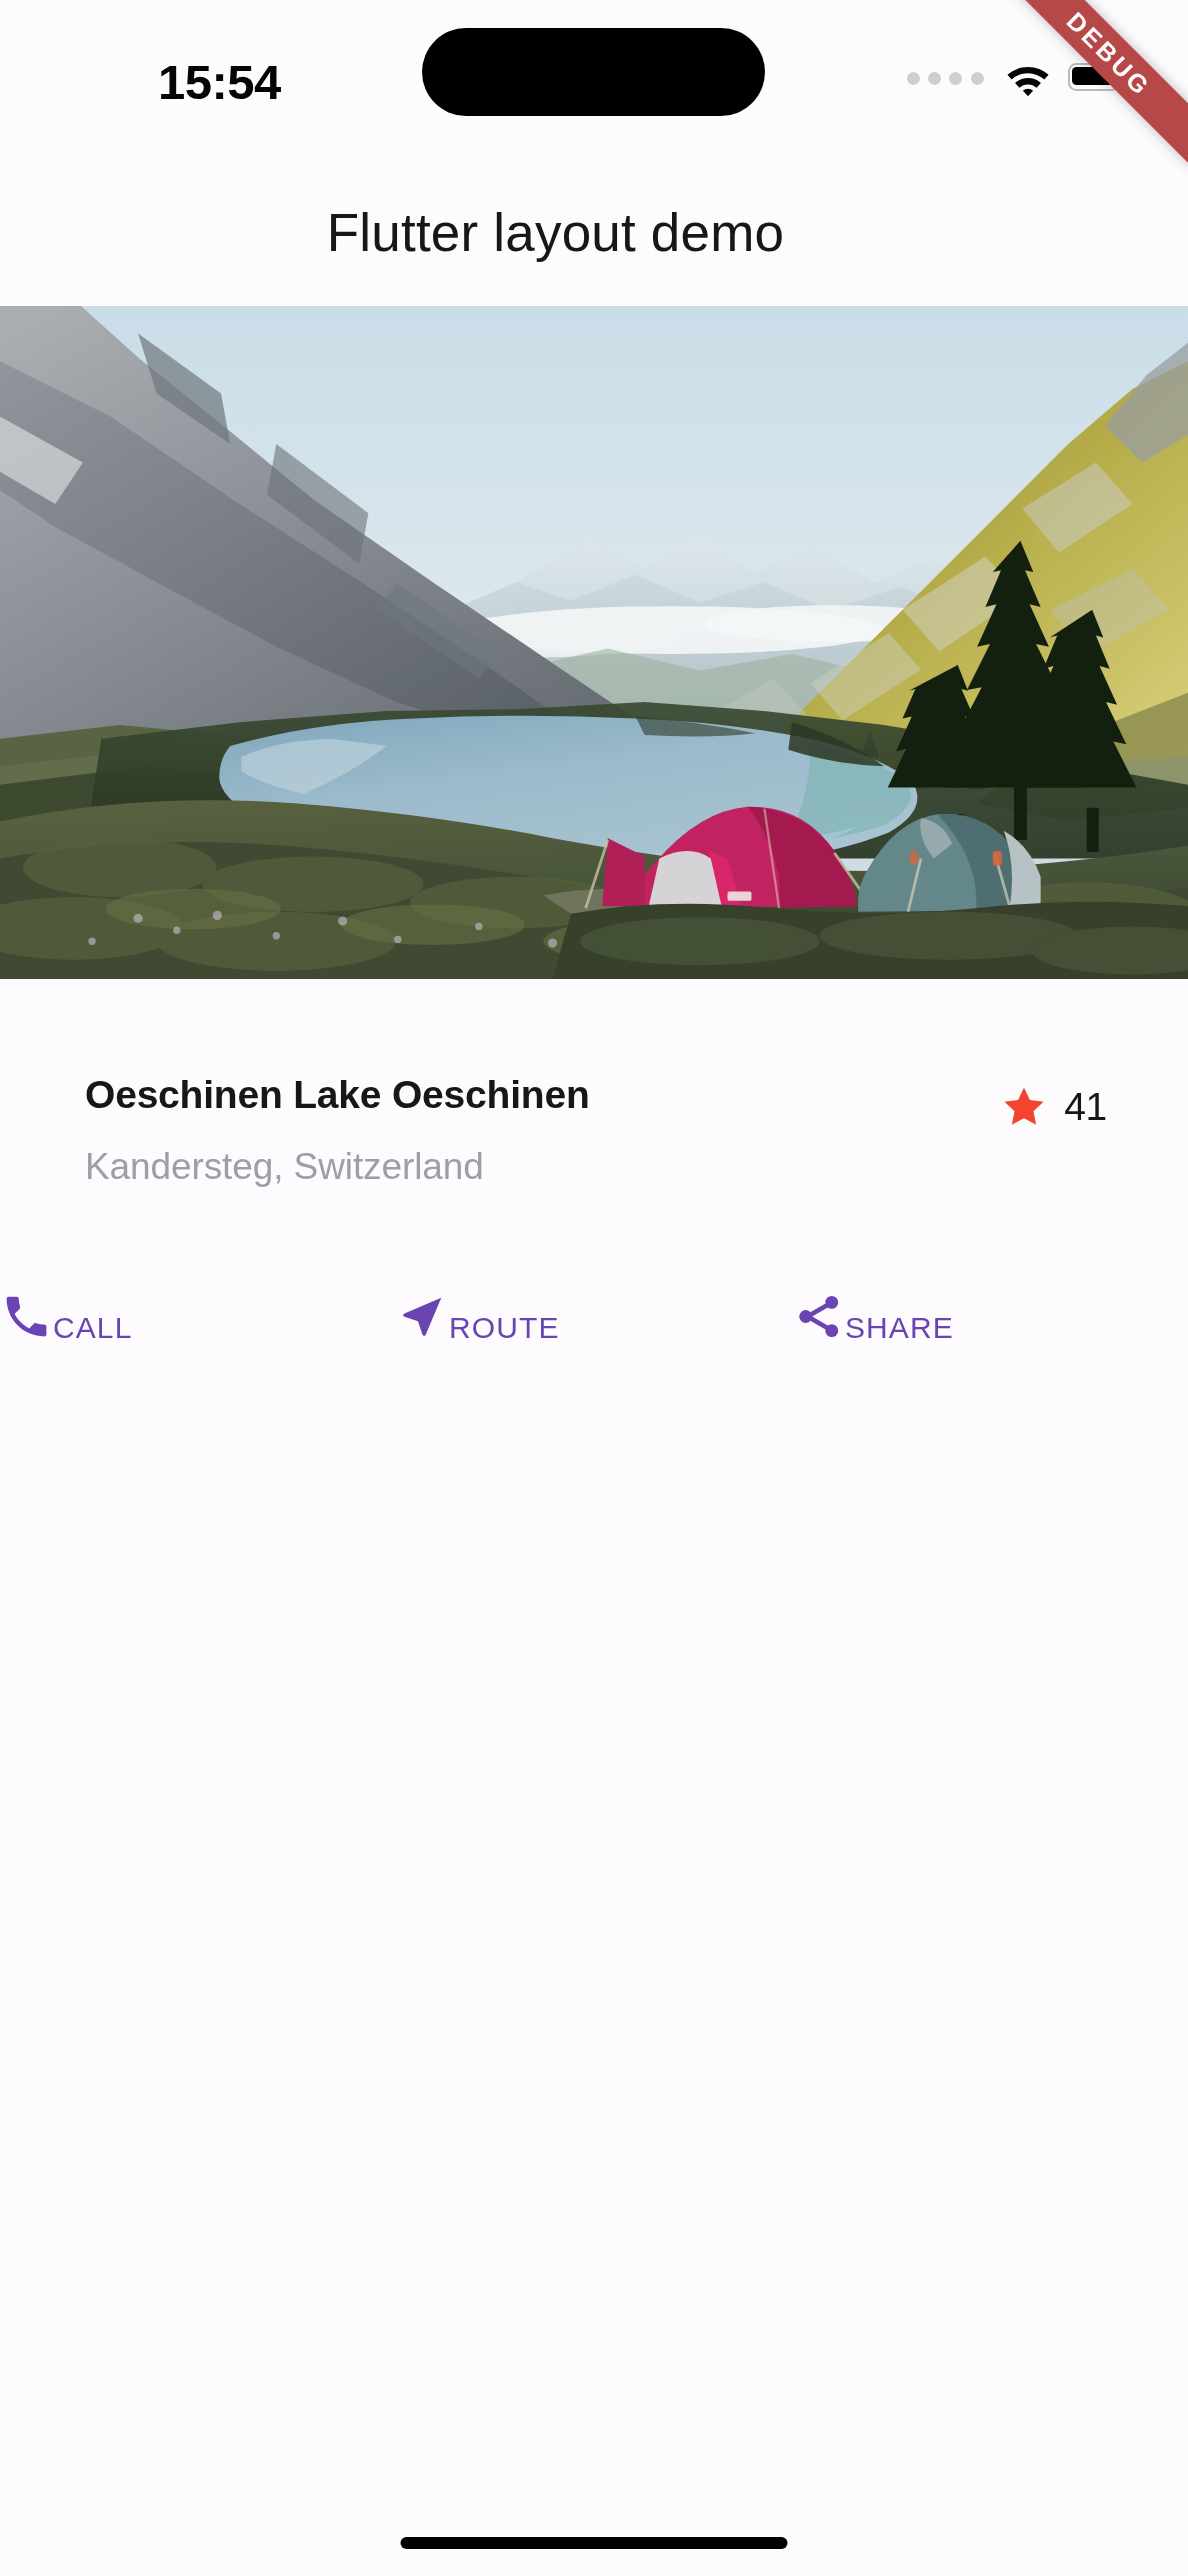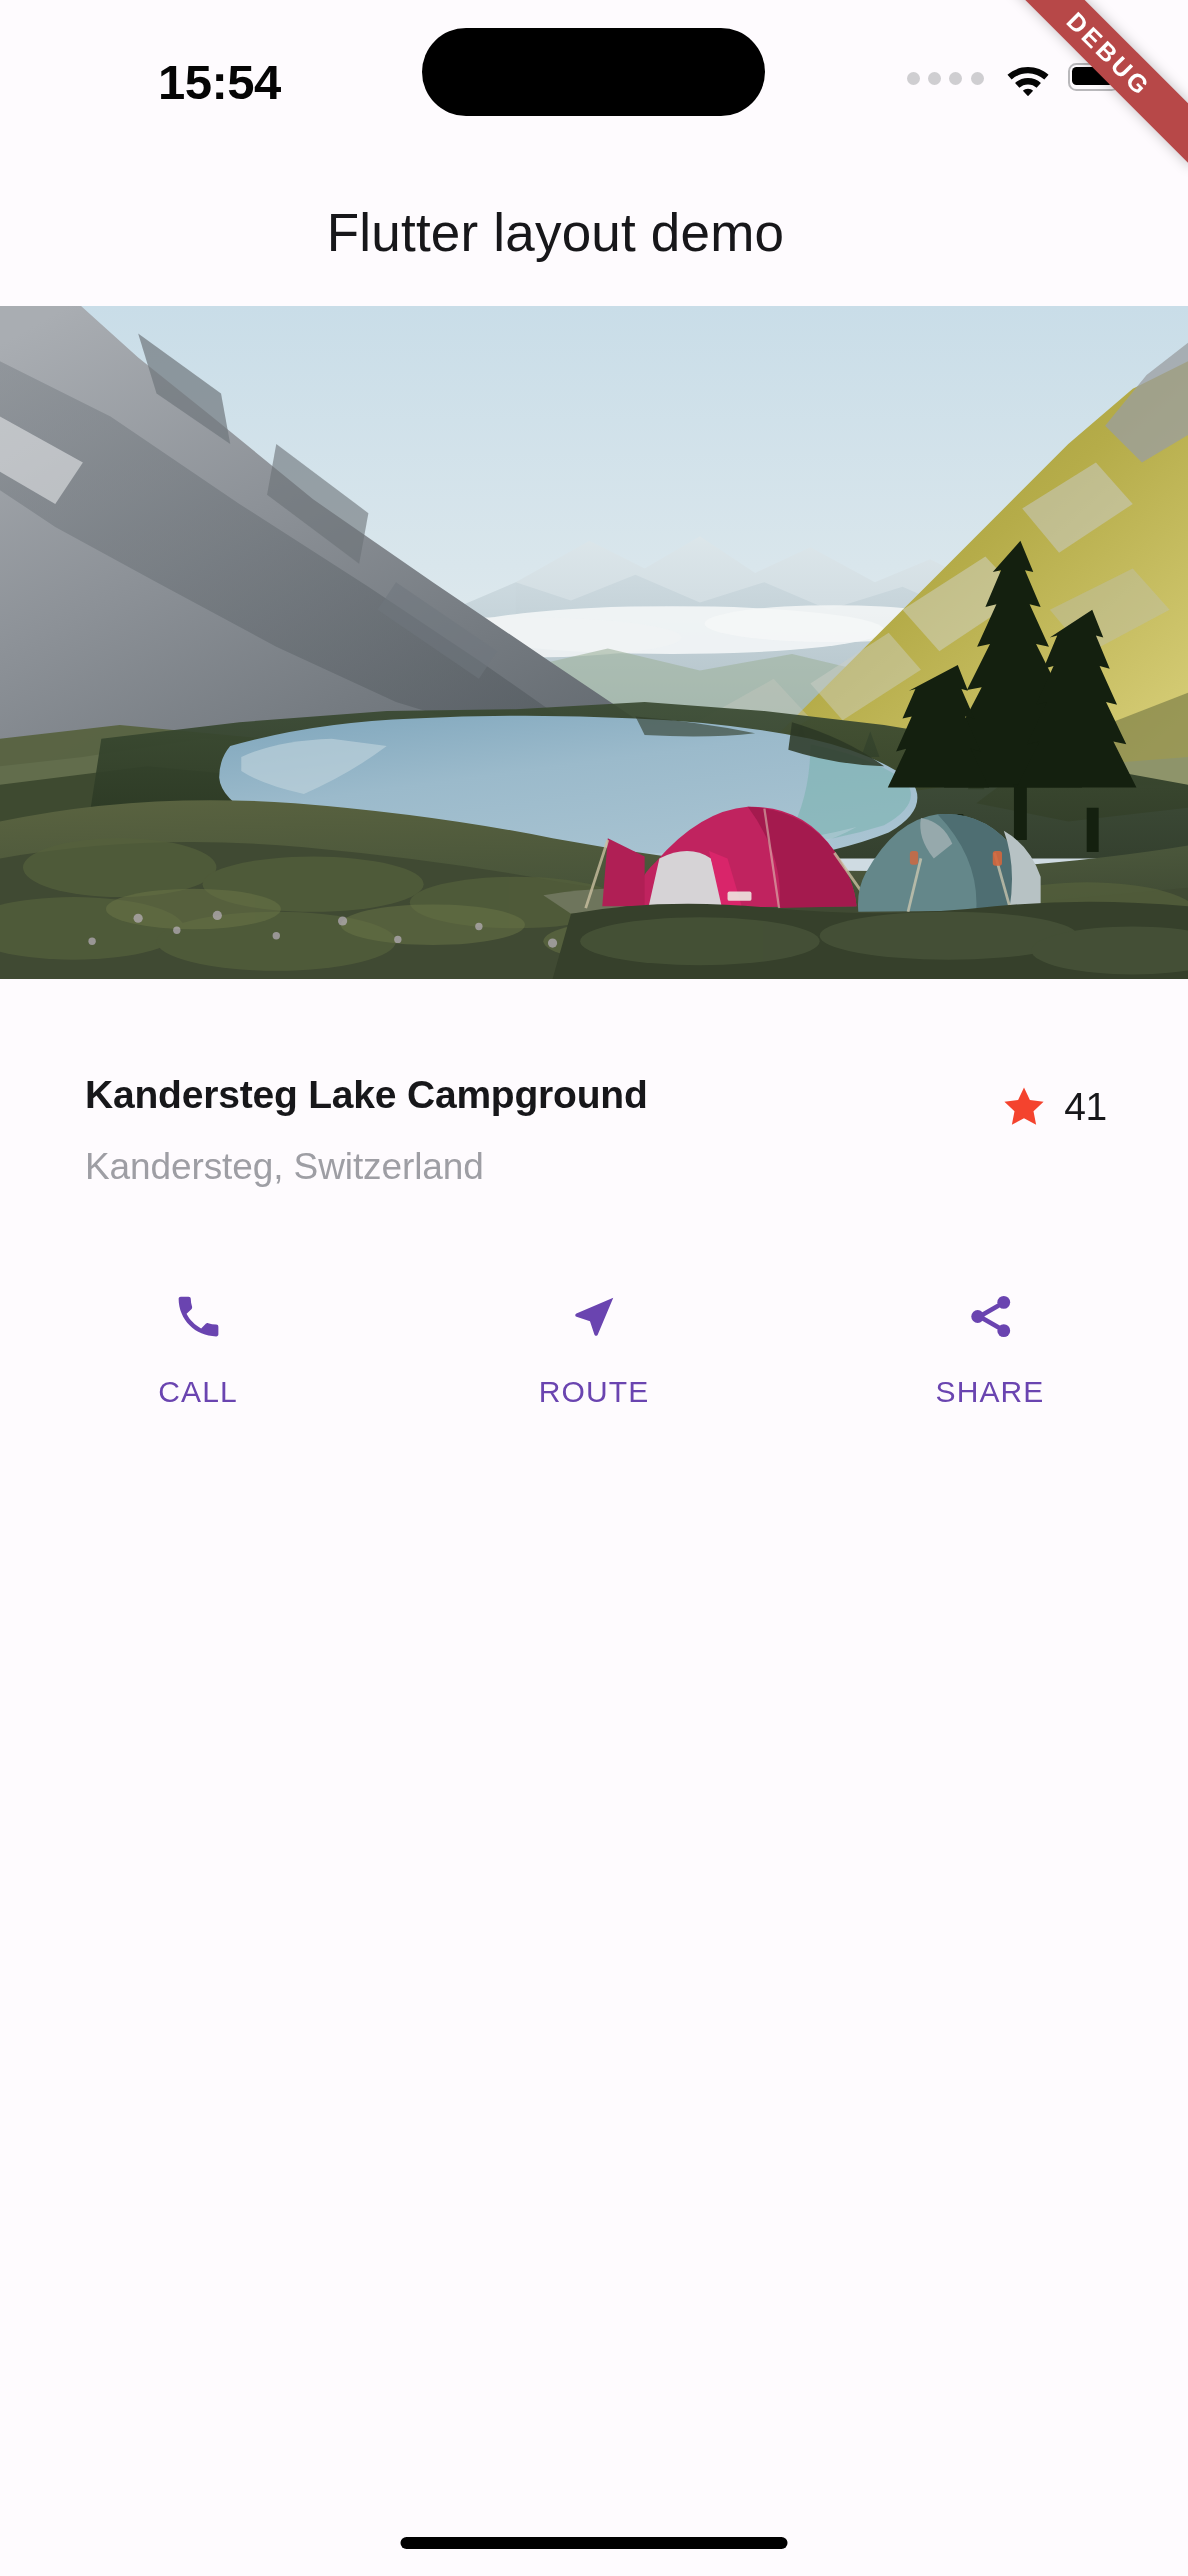--- a/index.html
+++ b/index.html
@@ -74,21 +74,21 @@
   }
   #rating { position:absolute; right:81px; top:33px; display:flex; align-items:center; gap:15px; }
   #rating svg { display:block; }
   #rating-count { font-size:39px; color:#17171A; font-weight:400; letter-spacing:-0.3px; }
 
   
   #actions {
     position:absolute; left:0; top:1281px; width:1188px; height:166px;
     display:flex; align-items:flex-start;
   }
-  .action { flex:1 1 0; display:flex; flex-direction:column; align-items:center; }
+  .action { flex:1 1 0; display:flex; flex-direction:row; align-items:center; }
   .action .ico { height:70px; display:flex; align-items:center; justify-content:center; }
   .action .lbl {
     margin-top:24px; font-size:30px; color:#6A44B0;
     letter-spacing:1.1px; font-weight:400;
   }
 
   
   #home-indicator {
     position:absolute; left:50%; transform:translateX(-50%);
     bottom:27px; width:387px; height:12px; background:#000; border-radius:7.4px;
@@ -317,21 +317,21 @@
       <g fill="#49553A" opacity="0.75">
         <ellipse cx="760" cy="690" rx="130" ry="26"></ellipse>
         <ellipse cx="1030" cy="684" rx="140" ry="26"></ellipse>
         <ellipse cx="1230" cy="700" rx="110" ry="26"></ellipse>
       </g>
     </svg>
   </div>
 
   <div id="title-section">
     <div id="title-text">
-      <div id="place-title">Kandersteg Lake Campground</div>
+      <div id="place-title">Oeschinen Lake Oeschinen</div>
       <div id="place-subtitle">Kandersteg, Switzerland</div>
     </div>
     <div id="rating">
       <span>
         <svg width="50" height="48" viewBox="0 0 24 24" aria-hidden="true">
           <path d="M12 2.2 l2.95 6.28 6.85.86 -5.05 4.74 1.32 6.82 L12 17.58 5.93 20.9 l1.32-6.82 L2.2 9.34 l6.85-.86 Z" fill="#F4432E"></path>
         </svg>
       </span>
       <span id="rating-count">41</span>
     </div>

